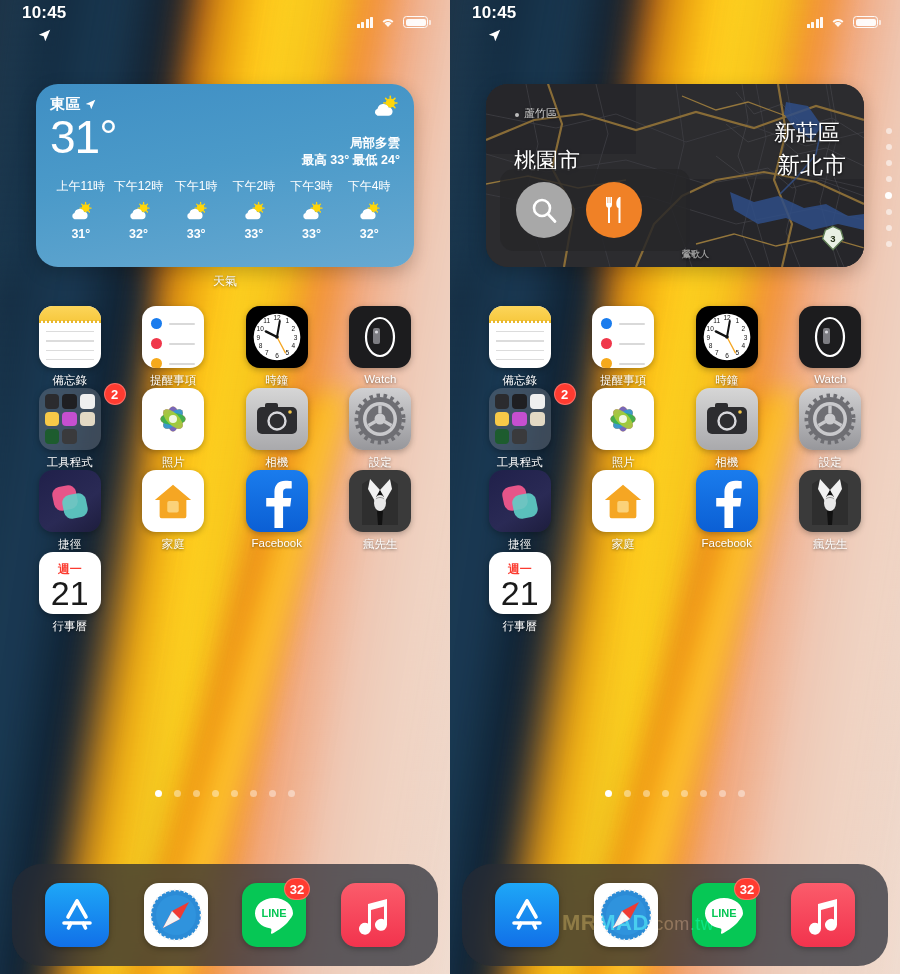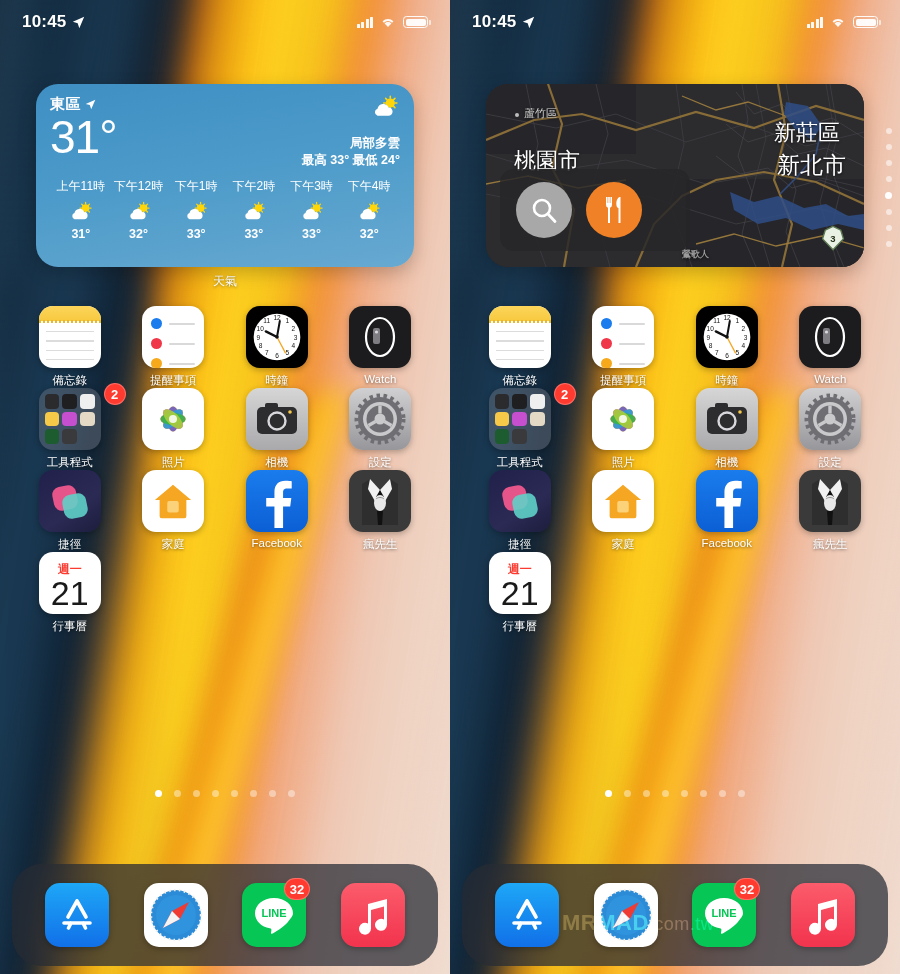--- a/index.html
+++ b/index.html
@@ -57,21 +57,21 @@
     background:linear-gradient(105deg,#16293b 0%,#1d3d56 60%,rgba(30,64,88,0) 100%);
     filter:blur(18px);
   }
 
   
   .statusbar {
     position:absolute; top:0; left:0; right:0; height:44px;
     display:flex; align-items:center; justify-content:space-between;
     padding:0 22px; color:#fff; z-index:20;
   }
-  .sb-left { display:flex; align-items:center; gap:6px; }
+  .sb-left { display:flex; align-items:center; gap:6px;flex-direction:column; }
   .sb-time { font-size:17px; font-weight:700; letter-spacing:.2px;
              text-shadow:0 1px 2px rgba(0,0,0,.18); }
   .loc-arrow { width:13px; height:13px; display:block; }
   .sb-right { display:flex; align-items:center; gap:7px; opacity:.95; }
   .bars { display:flex; align-items:flex-end; gap:1.5px; height:11px; }
   .bars i { width:3px; background:#fff; border-radius:.5px; display:block; }
   .bars i:nth-child(1){height:4px}.bars i:nth-child(2){height:6px}
   .bars i:nth-child(3){height:8.5px}.bars i:nth-child(4){height:11px}
   .batt { width:25px; height:12px; border:1.6px solid #fff; border-radius:3.5px;
           position:relative; }

